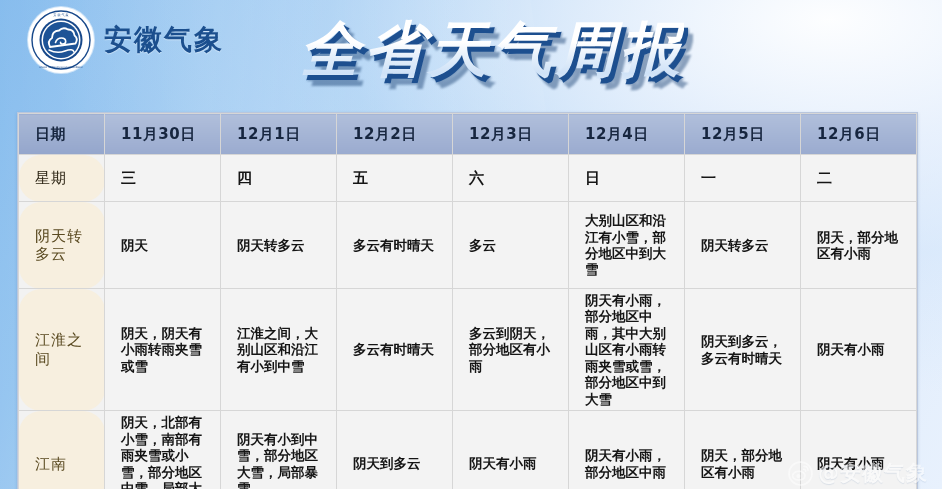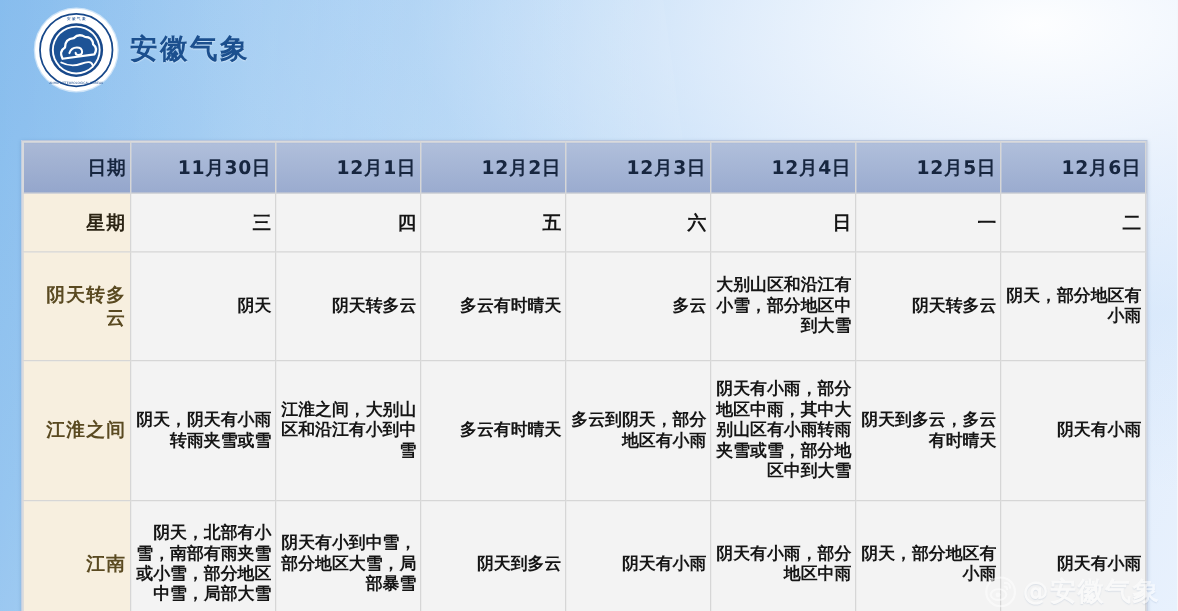--- a/index.html
+++ b/index.html
@@ -50,21 +50,21 @@
     border-radius: 50%;
     background: #ffffff;
     box-shadow: 0 0 0 1px rgba(255,255,255,0.55);
     display: flex;
     align-items: center;
     justify-content: center;
     flex: none;
   }
   .logo-emblem svg { display: block; }
   .brand-name {
-    font-size: 22px;
+    font-size: 28px;
     font-weight: bold;
     color: #1b4f8e;
     letter-spacing: 2px;
     line-height: 1;
     white-space: nowrap;
     text-shadow: 0 1px 1px rgba(255,255,255,0.45);
     font-family: "DejaVu Sans", "Liberation Sans", sans-serif;
   }
   .page-title {
     position: absolute;
@@ -93,23 +93,23 @@
     box-shadow: 0 1px 3px rgba(30,70,120,0.18);
     background: #f2f2f2;
   }
   table.weather {
     width: 899px;
     border-collapse: collapse;
     table-layout: fixed;
   }
   table.weather td, table.weather th {
     border: 1px solid #d6d6d6;
-    text-align: right;
+    text-align: left;
     vertical-align: middle;
-    padding: 3px 3px;
+    padding: 3px 16px;
     font-family: "DejaVu Sans", "Liberation Sans", sans-serif;
   }
   
   col.c-label { width: 86px; }
   col.c-day   { width: 116px; }
 
   thead th {
     background: linear-gradient(180deg, #b0bfdb 0%, #9aabcf 100%);
     color: #17263f;
     font-size: 15px;
@@ -131,22 +131,23 @@
   }
   tbody tr.row-week td { height: 40px; font-size: 15px; }
   tbody tr.row-hb td   { height: 80px; }
   tbody tr.row-jh td   { height: 105px; }
   tbody tr.row-jn td   { height: 94px; }
 
   td.rowlabel {
     background: #f7efdf;
     color: #3b3119;
     font-size: 15px;
-    font-weight: bold;
+    font-weight: normal;
     letter-spacing: 1px;
+    border-radius: 22px;
   }
   tbody tr.row-week td.rowlabel { color: #2c2414; }
   tbody tr.row-hb td.rowlabel,
   tbody tr.row-jh td.rowlabel,
   tbody tr.row-jn td.rowlabel { color: #5a4a21; }
 
   
   .watermark {
     position: absolute;
     right: 14px; bottom: 2px;
@@ -189,20 +190,21 @@
             <text x="31" y="7.4" text-anchor="middle">安 徽 气 象</text>
           </g>
           <g fill="#17488a" font-size="2.5" font-family="DejaVu Sans, sans-serif">
             <text x="31" y="58.6" text-anchor="middle">ANHUI METEOROLOGICAL BUREAU</text>
           </g>
         </svg>
       </div>
       <div class="brand-name">安徽气象</div>
     </div>
 
+    <div class="page-title">全省天气周报</div>
   </div>
 
   <div class="table-wrap">
     <table class="weather">
       <colgroup>
         <col class="c-label">
         <col class="c-day">
           <col class="c-day">
           <col class="c-day">
           <col class="c-day">

